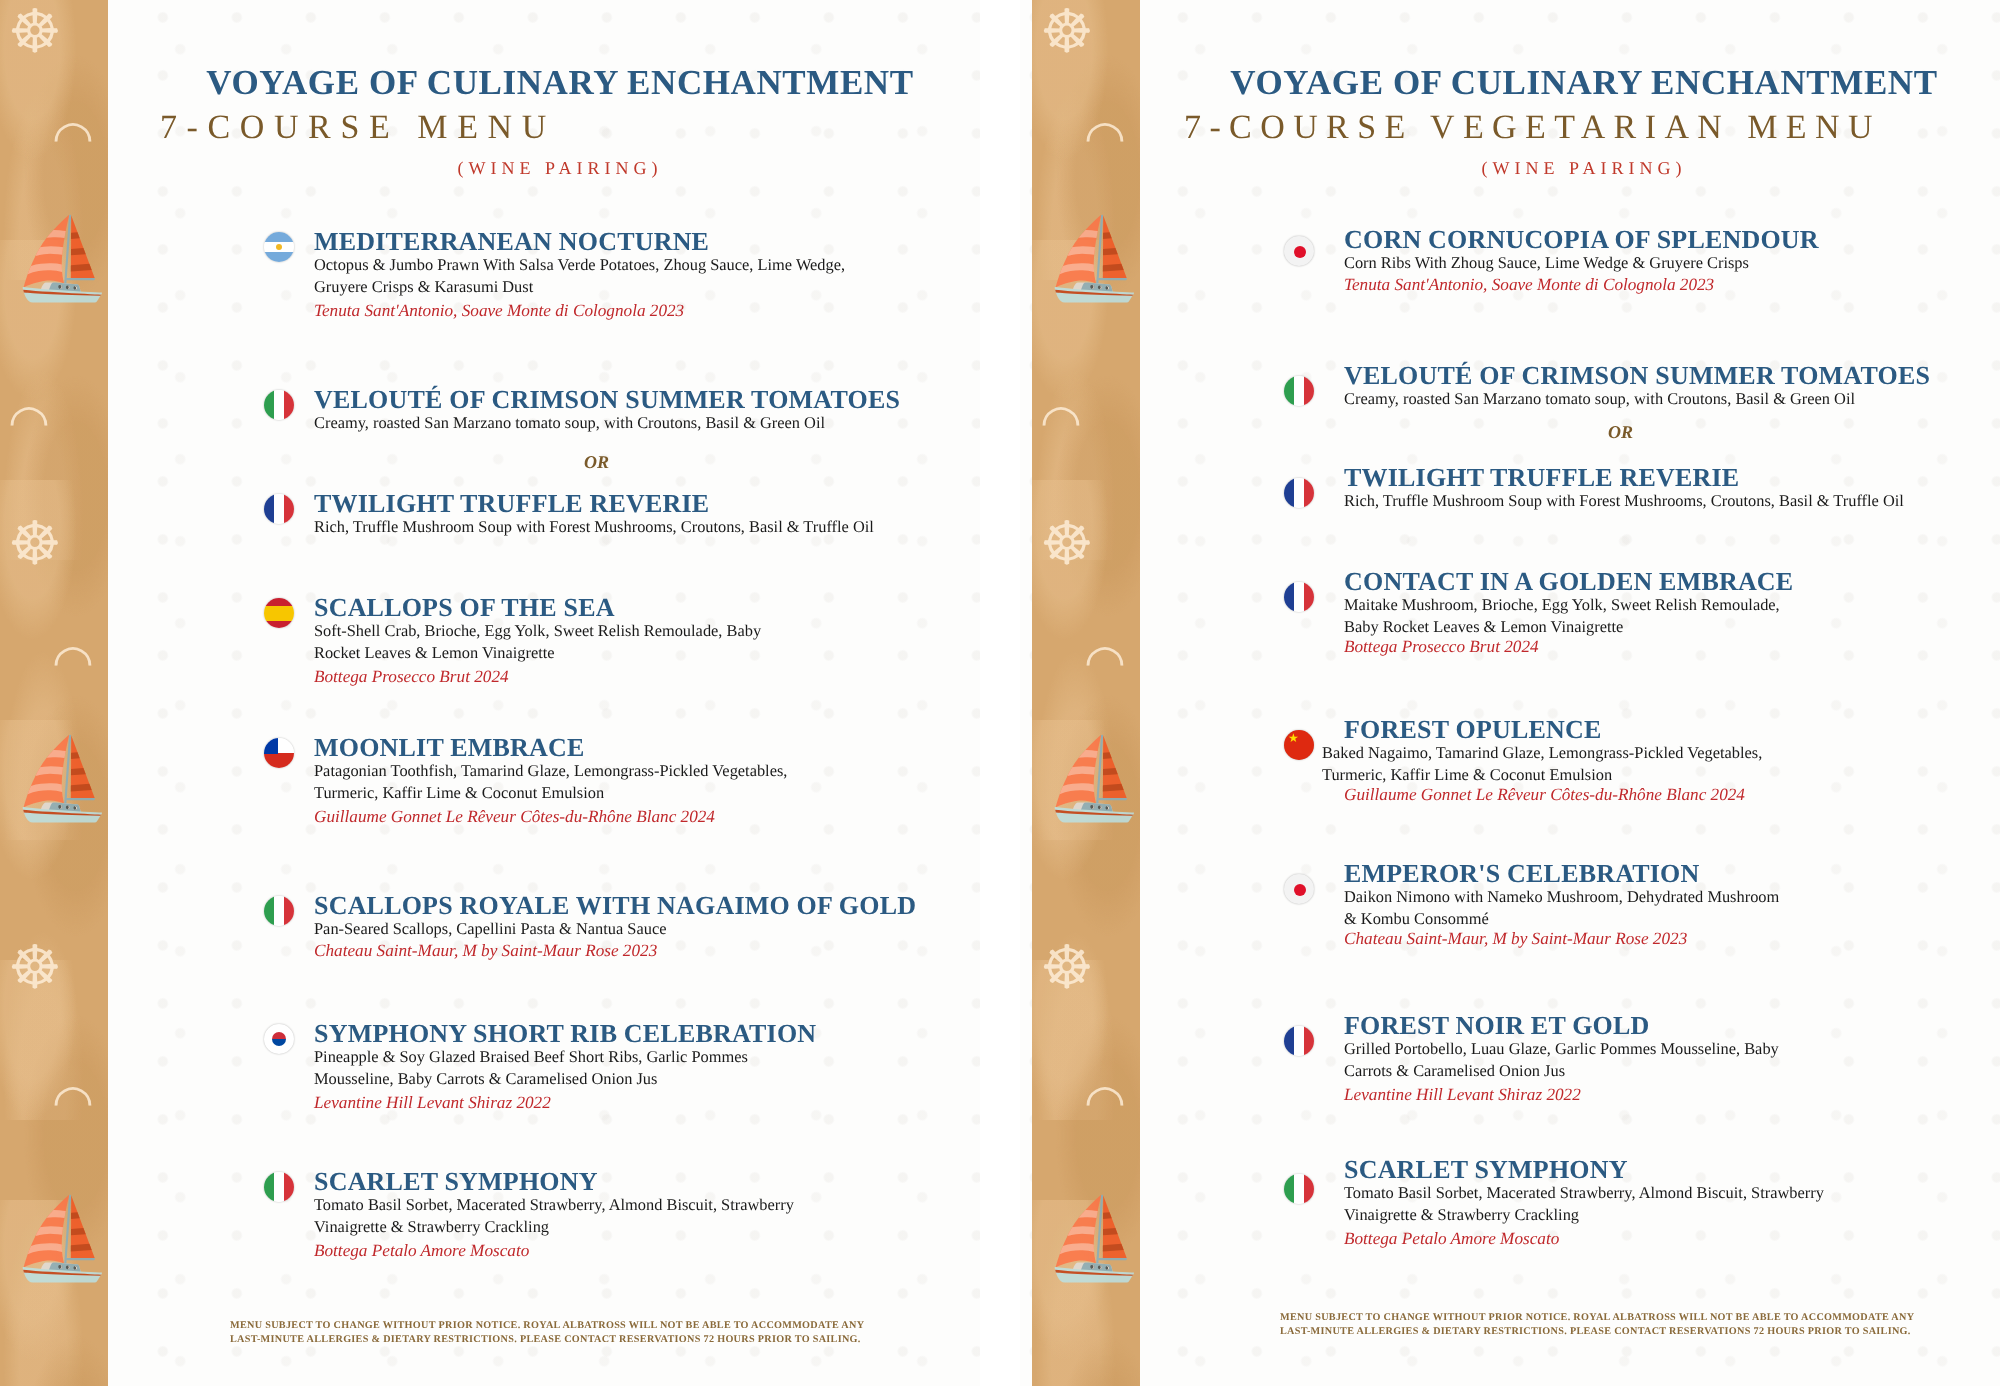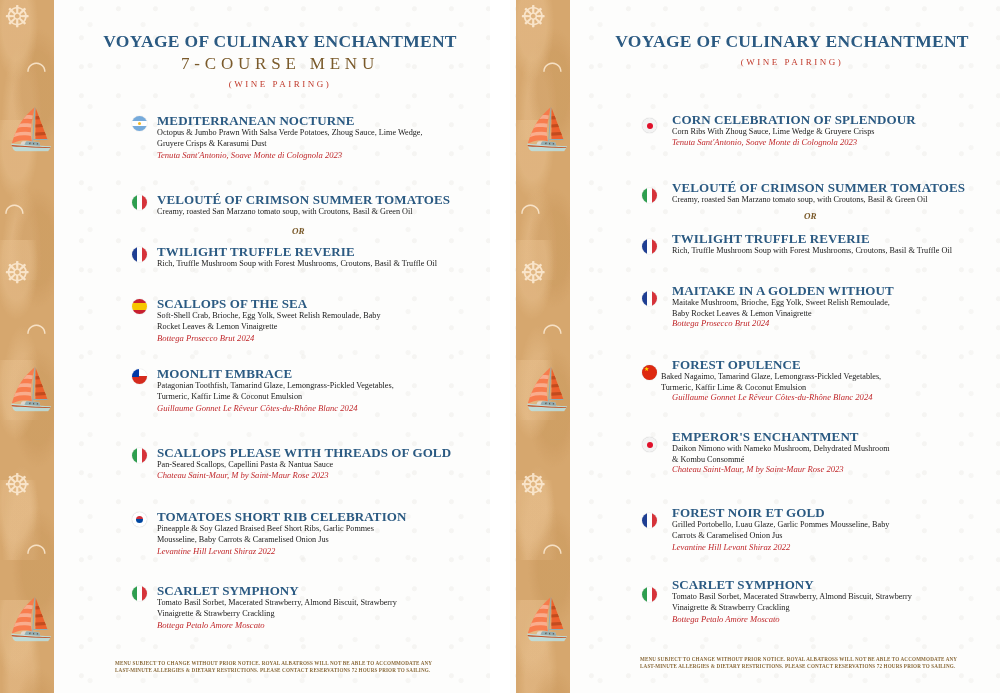--- a/index.html
+++ b/index.html
@@ -34,21 +34,21 @@
   .band-right { left: 516px; }
   .motif { position: absolute; color: rgba(255,240,220,0.8); font-size: 30px; line-height: 1; }
   .content { position: absolute; top: 0; }
   .content-left { left: 80px; width: 400px; }
   .content-right { left: 592px; width: 400px; }
   .title {
     text-align: center; color: #2b5a82; font-weight: bold;
     font-size: 17.5px; letter-spacing: 0.3px; margin-top: 31px; white-space: nowrap;
   }
   .subtitle {
-    text-align: center; color: #7a5a2a; font-size: 17px; letter-spacing: 4.8px;
+    text-align: left; color: #7a5a2a; font-size: 17px; letter-spacing: 4.8px;
     margin-top: 2px; white-space: nowrap;
   }
   .subtitle.veg { letter-spacing: 4.2px; }
   .pairing {
     text-align: center; color: #c0392b; font-size: 9px; letter-spacing: 2.5px; margin-top: 5px;
   }
   .course { position: absolute; left: 0; width: 400px; }
   .course .flag {
     position: absolute; left: 52px; top: 3px; width: 15px; height: 15px; border-radius: 50%;
     overflow: hidden; box-shadow: 0 0 1px rgba(0,0,0,0.3);
@@ -155,87 +155,88 @@
 
   <div class="course" style="top:366px">
     <span class="flag f-cl"></span>
     <span class="name">MOONLIT EMBRACE</span>
     <div class="desc" style="width:250px">Patagonian Toothfish, Tamarind Glaze, Lemongrass-Pickled Vegetables, Turmeric, Kaffir Lime &amp; Coconut Emulsion</div>
     <span class="wine" style="top:37px">Guillaume Gonnet Le Rêveur Côtes-du-Rhône Blanc 2024</span>
   </div>
 
   <div class="course" style="top:445px">
     <span class="flag f-it"></span>
-    <span class="name">SCALLOPS PLEASE WITH THREADS OF GOLD</span>
+    <span class="name">SCALLOPS ROYALE WITH NAGAIMO OF GOLD</span>
     <div class="desc">Pan-Seared Scallops, Capellini Pasta &amp; Nantua Sauce</div>
     <span class="wine" style="top:25px">Chateau Saint-Maur, M by Saint-Maur Rose 2023</span>
   </div>
 
   <div class="course" style="top:509px">
     <span class="flag f-kr"></span>
-    <span class="name">TOMATOES SHORT RIB CELEBRATION</span>
+    <span class="name">SYMPHONY SHORT RIB CELEBRATION</span>
     <div class="desc" style="width:225px">Pineapple &amp; Soy Glazed Braised Beef Short Ribs, Garlic Pommes Mousseline, Baby Carrots &amp; Caramelised Onion Jus</div>
     <span class="wine" style="top:37px">Levantine Hill Levant Shiraz 2022</span>
   </div>
 
   <div class="course" style="top:583px">
     <span class="flag f-it"></span>
     <span class="name">SCARLET SYMPHONY</span>
     <div class="desc" style="width:245px">Tomato Basil Sorbet, Macerated Strawberry, Almond Biscuit, Strawberry Vinaigrette &amp; Strawberry Crackling</div>
     <span class="wine" style="top:37px">Bottega Petalo Amore Moscato</span>
   </div>
 
   <div class="disclaimer" style="left:35px;top:660px">
     <div>MENU SUBJECT TO CHANGE WITHOUT PRIOR NOTICE. ROYAL ALBATROSS WILL NOT BE ABLE TO ACCOMMODATE ANY</div>
     <div>LAST-MINUTE ALLERGIES &amp; DIETARY RESTRICTIONS. PLEASE CONTACT RESERVATIONS 72 HOURS PRIOR TO SAILING.</div>
   </div>
 </div>
 
 <div class="content content-right">
   <div class="title">VOYAGE OF CULINARY ENCHANTMENT</div>
+  <div class="subtitle veg">7-COURSE VEGETARIAN MENU</div>
   <div class="pairing">(WINE PAIRING)</div>
 
   <div class="course" style="top:112px">
     <span class="flag f-jp" style="left:50px;top:6px"></span>
-    <span class="name" style="left:80px">CORN CELEBRATION OF SPLENDOUR</span>
+    <span class="name" style="left:80px">CORN CORNUCOPIA OF SPLENDOUR</span>
     <div class="desc" style="left:80px">Corn Ribs With Zhoug Sauce, Lime Wedge &amp; Gruyere Crisps</div>
     <span class="wine" style="left:80px;top:25px">Tenuta Sant'Antonio, Soave Monte di Colognola 2023</span>
   </div>
 
   <div class="course" style="top:180px">
     <span class="flag f-it" style="left:50px;top:8px"></span>
     <span class="name" style="left:80px">VELOUTÉ OF CRIMSON SUMMER TOMATOES</span>
     <div class="desc" style="left:80px">Creamy, roasted San Marzano tomato soup, with Croutons, Basil &amp; Green Oil</div>
   </div>
 
   <span class="or" style="left:212px;top:211px">OR</span>
 
   <div class="course" style="top:231px">
     <span class="flag f-fr" style="left:50px;top:8px"></span>
     <span class="name" style="left:80px">TWILIGHT TRUFFLE REVERIE</span>
     <div class="desc" style="left:80px">Rich, Truffle Mushroom Soup with Forest Mushrooms, Croutons, Basil &amp; Truffle Oil</div>
   </div>
 
   <div class="course" style="top:283px">
     <span class="flag f-fr" style="left:50px;top:8px"></span>
-    <span class="name" style="left:80px">MAITAKE IN A GOLDEN WITHOUT</span>
+    <span class="name" style="left:80px">CONTACT IN A GOLDEN EMBRACE</span>
     <div class="desc" style="left:80px;width:225px">Maitake Mushroom, Brioche, Egg Yolk, Sweet Relish Remoulade, Baby Rocket Leaves &amp; Lemon Vinaigrette</div>
     <span class="wine" style="left:80px;top:35px">Bottega Prosecco Brut 2024</span>
   </div>
 
   <div class="course" style="top:357px">
     <span class="flag f-cn" style="left:50px;top:8px"></span>
     <span class="name" style="left:80px">FOREST OPULENCE</span>
     <div class="desc" style="left:69px;width:235px">Baked Nagaimo, Tamarind Glaze, Lemongrass-Pickled Vegetables, Turmeric, Kaffir Lime &amp; Coconut Emulsion</div>
     <span class="wine" style="left:80px;top:35px">Guillaume Gonnet Le Rêveur Côtes-du-Rhône Blanc 2024</span>
   </div>
 
   <div class="course" style="top:429px">
     <span class="flag f-jp" style="left:50px;top:8px"></span>
-    <span class="name" style="left:80px">EMPEROR'S ENCHANTMENT</span>
+    <span class="name" style="left:80px">EMPEROR'S CELEBRATION</span>
     <div class="desc" style="left:80px;width:225px">Daikon Nimono with Nameko Mushroom, Dehydrated Mushroom &amp; Kombu Consommé</div>
     <span class="wine" style="left:80px;top:35px">Chateau Saint-Maur, M by Saint-Maur Rose 2023</span>
   </div>
 
   <div class="course" style="top:505px">
     <span class="flag f-fr" style="left:50px;top:8px"></span>
     <span class="name" style="left:80px">FOREST NOIR ET GOLD</span>
     <div class="desc" style="left:80px;width:220px">Grilled Portobello, Luau Glaze, Garlic Pommes Mousseline, Baby Carrots &amp; Caramelised Onion Jus</div>
     <span class="wine" style="left:80px;top:37px">Levantine Hill Levant Shiraz 2022</span>
   </div>

